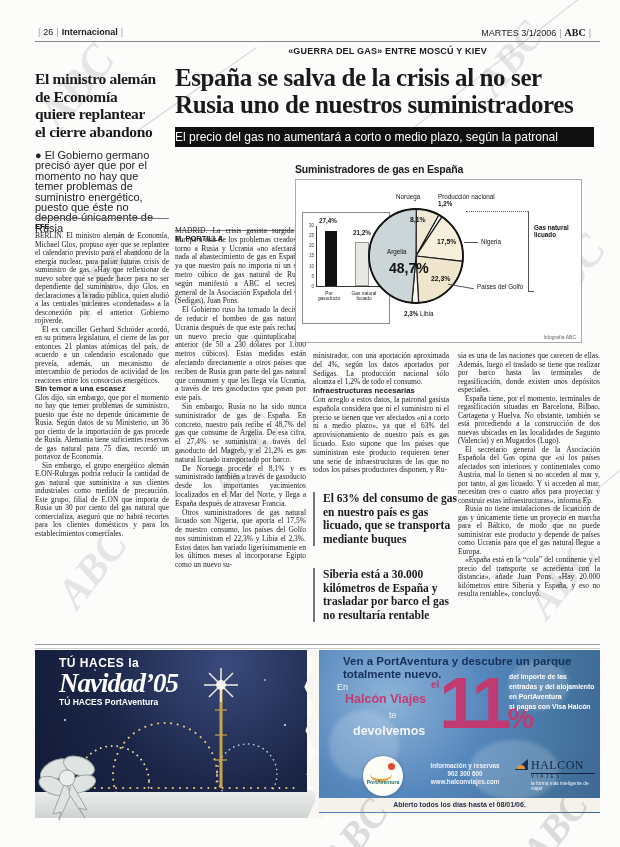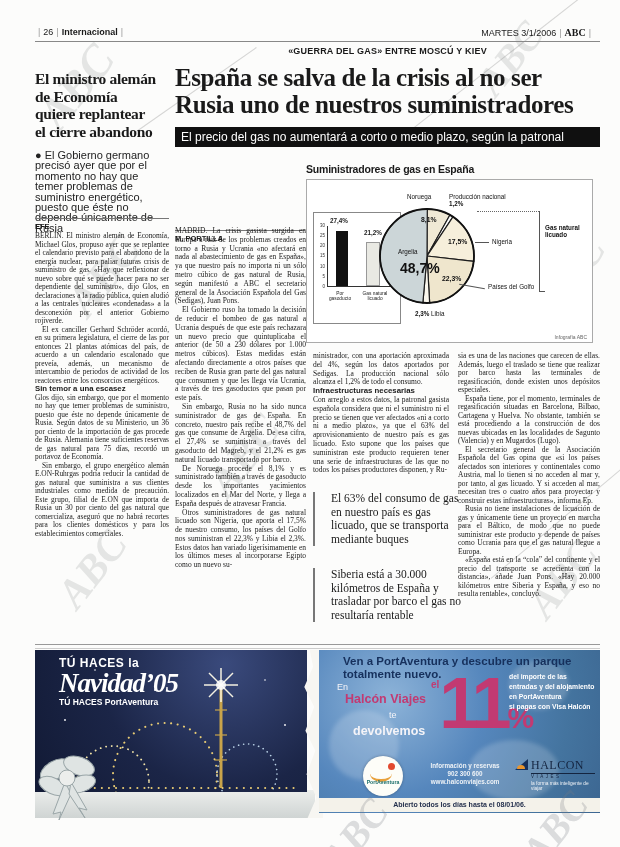--- a/index.html
+++ b/index.html
@@ -32,43 +32,43 @@
   .body{font-size:7.4px;line-height:8.5px;text-align:justify;z-index:3;}
   .body p{margin:0;text-indent:7px;}
   .body p.ni{text-indent:0;}
   .subhead{font-family:"Liberation Sans",sans-serif;font-weight:bold;font-size:7.8px;
            margin:3px 0 1px 0;text-indent:0 !important;}
 
   
   .mh{position:absolute;left:175px;top:64px;width:430px;font-weight:bold;font-size:25px;
       line-height:27px;letter-spacing:-0.4px;z-index:3;}
   .deck{position:absolute;left:175px;top:127px;width:419px;height:20px;background:#101010;
-        color:#fff;font-size:12px;line-height:20px;padding-left:6px;z-index:3;}
-
-  
-  .info{position:absolute;left:306px;top:163px;width:287px;height:182px;z-index:3;font-size:6.3px;}
+        color:#fff;font-size:12px;line-height:20px;z-index:3;}
+
+  
+  .info{position:absolute;left:295px;top:163px;width:287px;height:182px;z-index:3;font-size:6.3px;}
   .info .ititle{font-weight:bold;font-size:10.5px;letter-spacing:-0.2px;}
   .ibox{position:absolute;left:0;top:16px;width:285px;height:162px;border:1px solid #aaa;background:#fff;}
   .binset{position:absolute;left:6px;top:32px;width:86px;height:110px;border:1px solid #888;background:#fff;}
   .yticks{position:absolute;left:2px;top:10px;width:9px;height:66px;display:flex;flex-direction:column;
           justify-content:space-between;font-size:4.5px;color:#333;text-align:right;}
   .plot{position:absolute;left:13px;top:13px;width:68px;height:60px;border-bottom:1px solid #333;border-left:1px solid #333;}
   .inset-bar{position:absolute;bottom:0;width:12px;}
   .bval{position:absolute;font-weight:bold;font-size:6.3px;}
   .bxl{position:absolute;font-size:4.8px;line-height:5.2px;text-align:center;color:#222;}
   .pieLab{position:absolute;font-size:6.3px;color:#111;}
   .pct{font-weight:bold;font-size:6.8px;}
   .big-pct{font-weight:bold;font-size:14px;}
   .leader{position:absolute;background:#555;}
   .dotted{position:absolute;border-top:1px dotted #666;}
   .credit{position:absolute;right:5px;bottom:2px;font-size:5px;color:#666;}
 
   
-  .pq{position:absolute;left:313px;width:136px;border-left:2px solid #777;padding-left:16px;
-      font-family:"Liberation Serif",serif;font-weight:normal;font-size:11.5px;line-height:13.5px;z-index:3;}
+  .pq{position:absolute;left:313px;width:136px;border-left:2px solid #777;padding-left:8px;
+      font-family:"Liberation Serif",serif;font-weight:bold;font-size:11.5px;line-height:13.5px;z-index:3;}
 
   .divider2{position:absolute;left:35px;top:644px;width:565px;height:3px;
             border-top:1px solid #999;border-bottom:1px solid #ccc;z-index:3;}
 
   
   .ad{position:absolute;left:35px;top:650px;width:565px;height:168px;z-index:3;}
   .photo{position:absolute;left:0;top:0;width:272px;height:142px;overflow:hidden;
          background:radial-gradient(circle at 70% 10%,#3a4a7c,#1b2547 55%,#121a35 100%);}
   .ribbon{position:absolute;left:0;top:140px;width:280px;height:28px;
           background:linear-gradient(#eceeec,#cfd4d3);}

